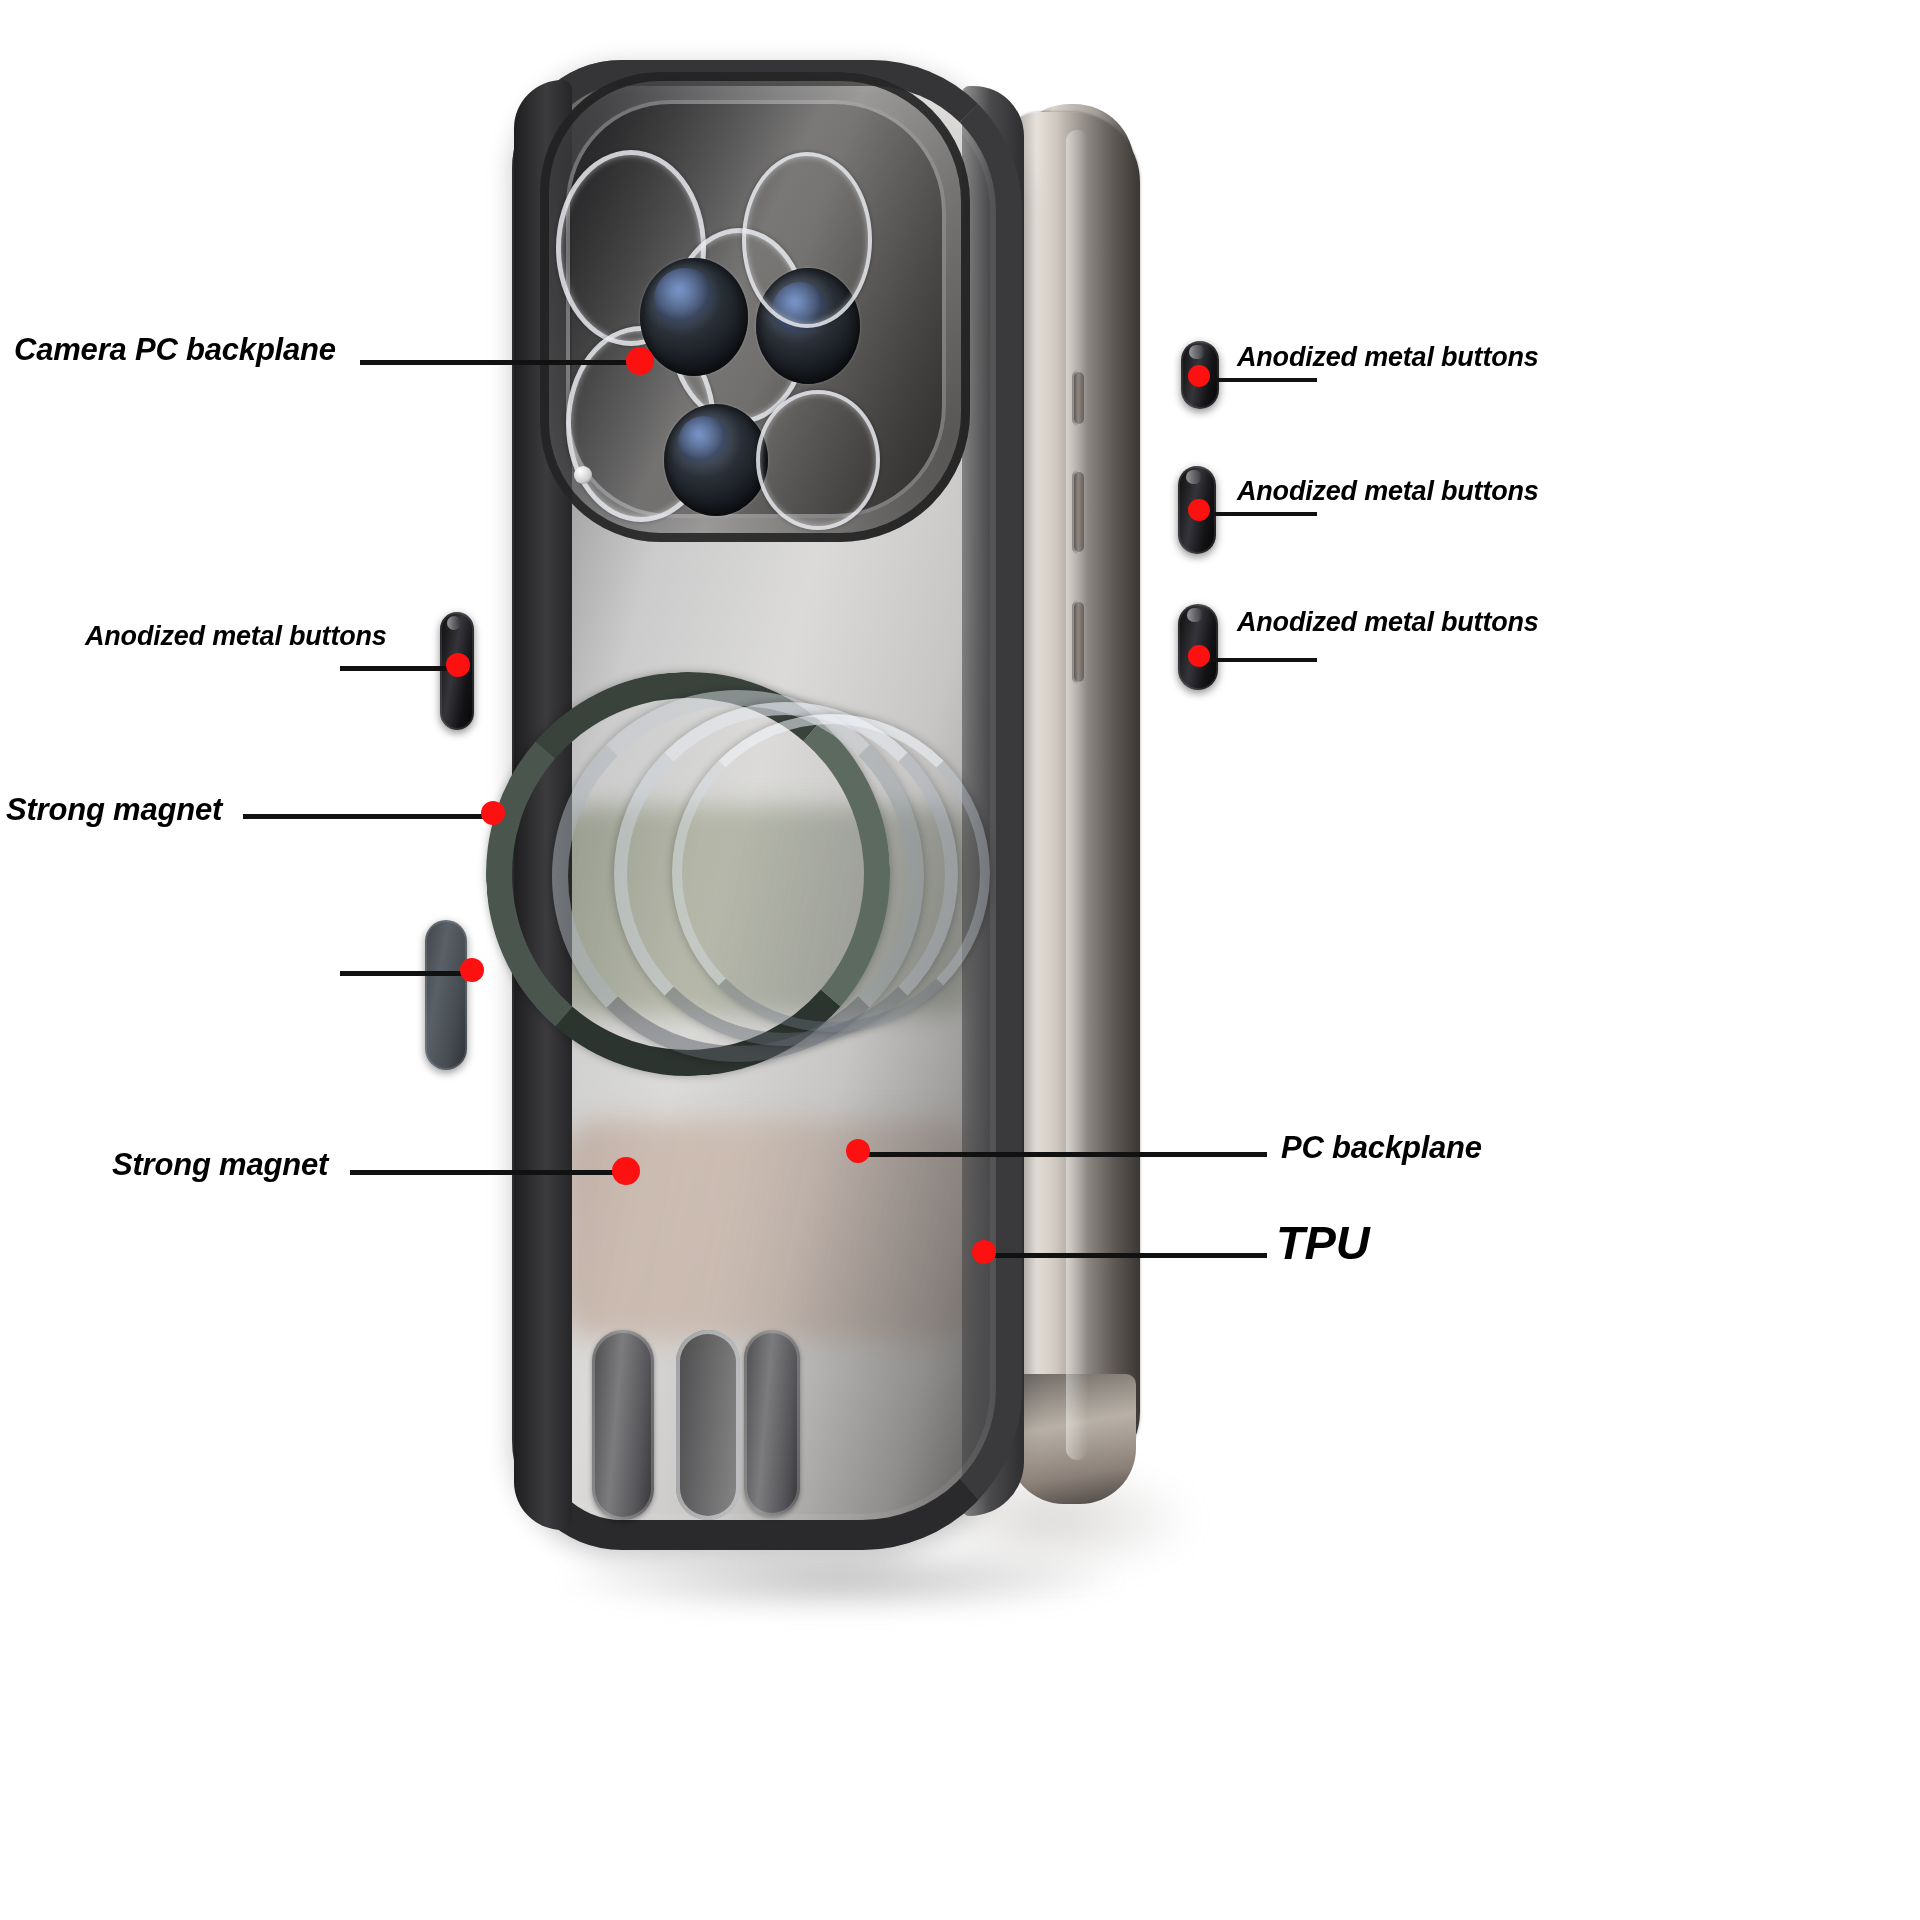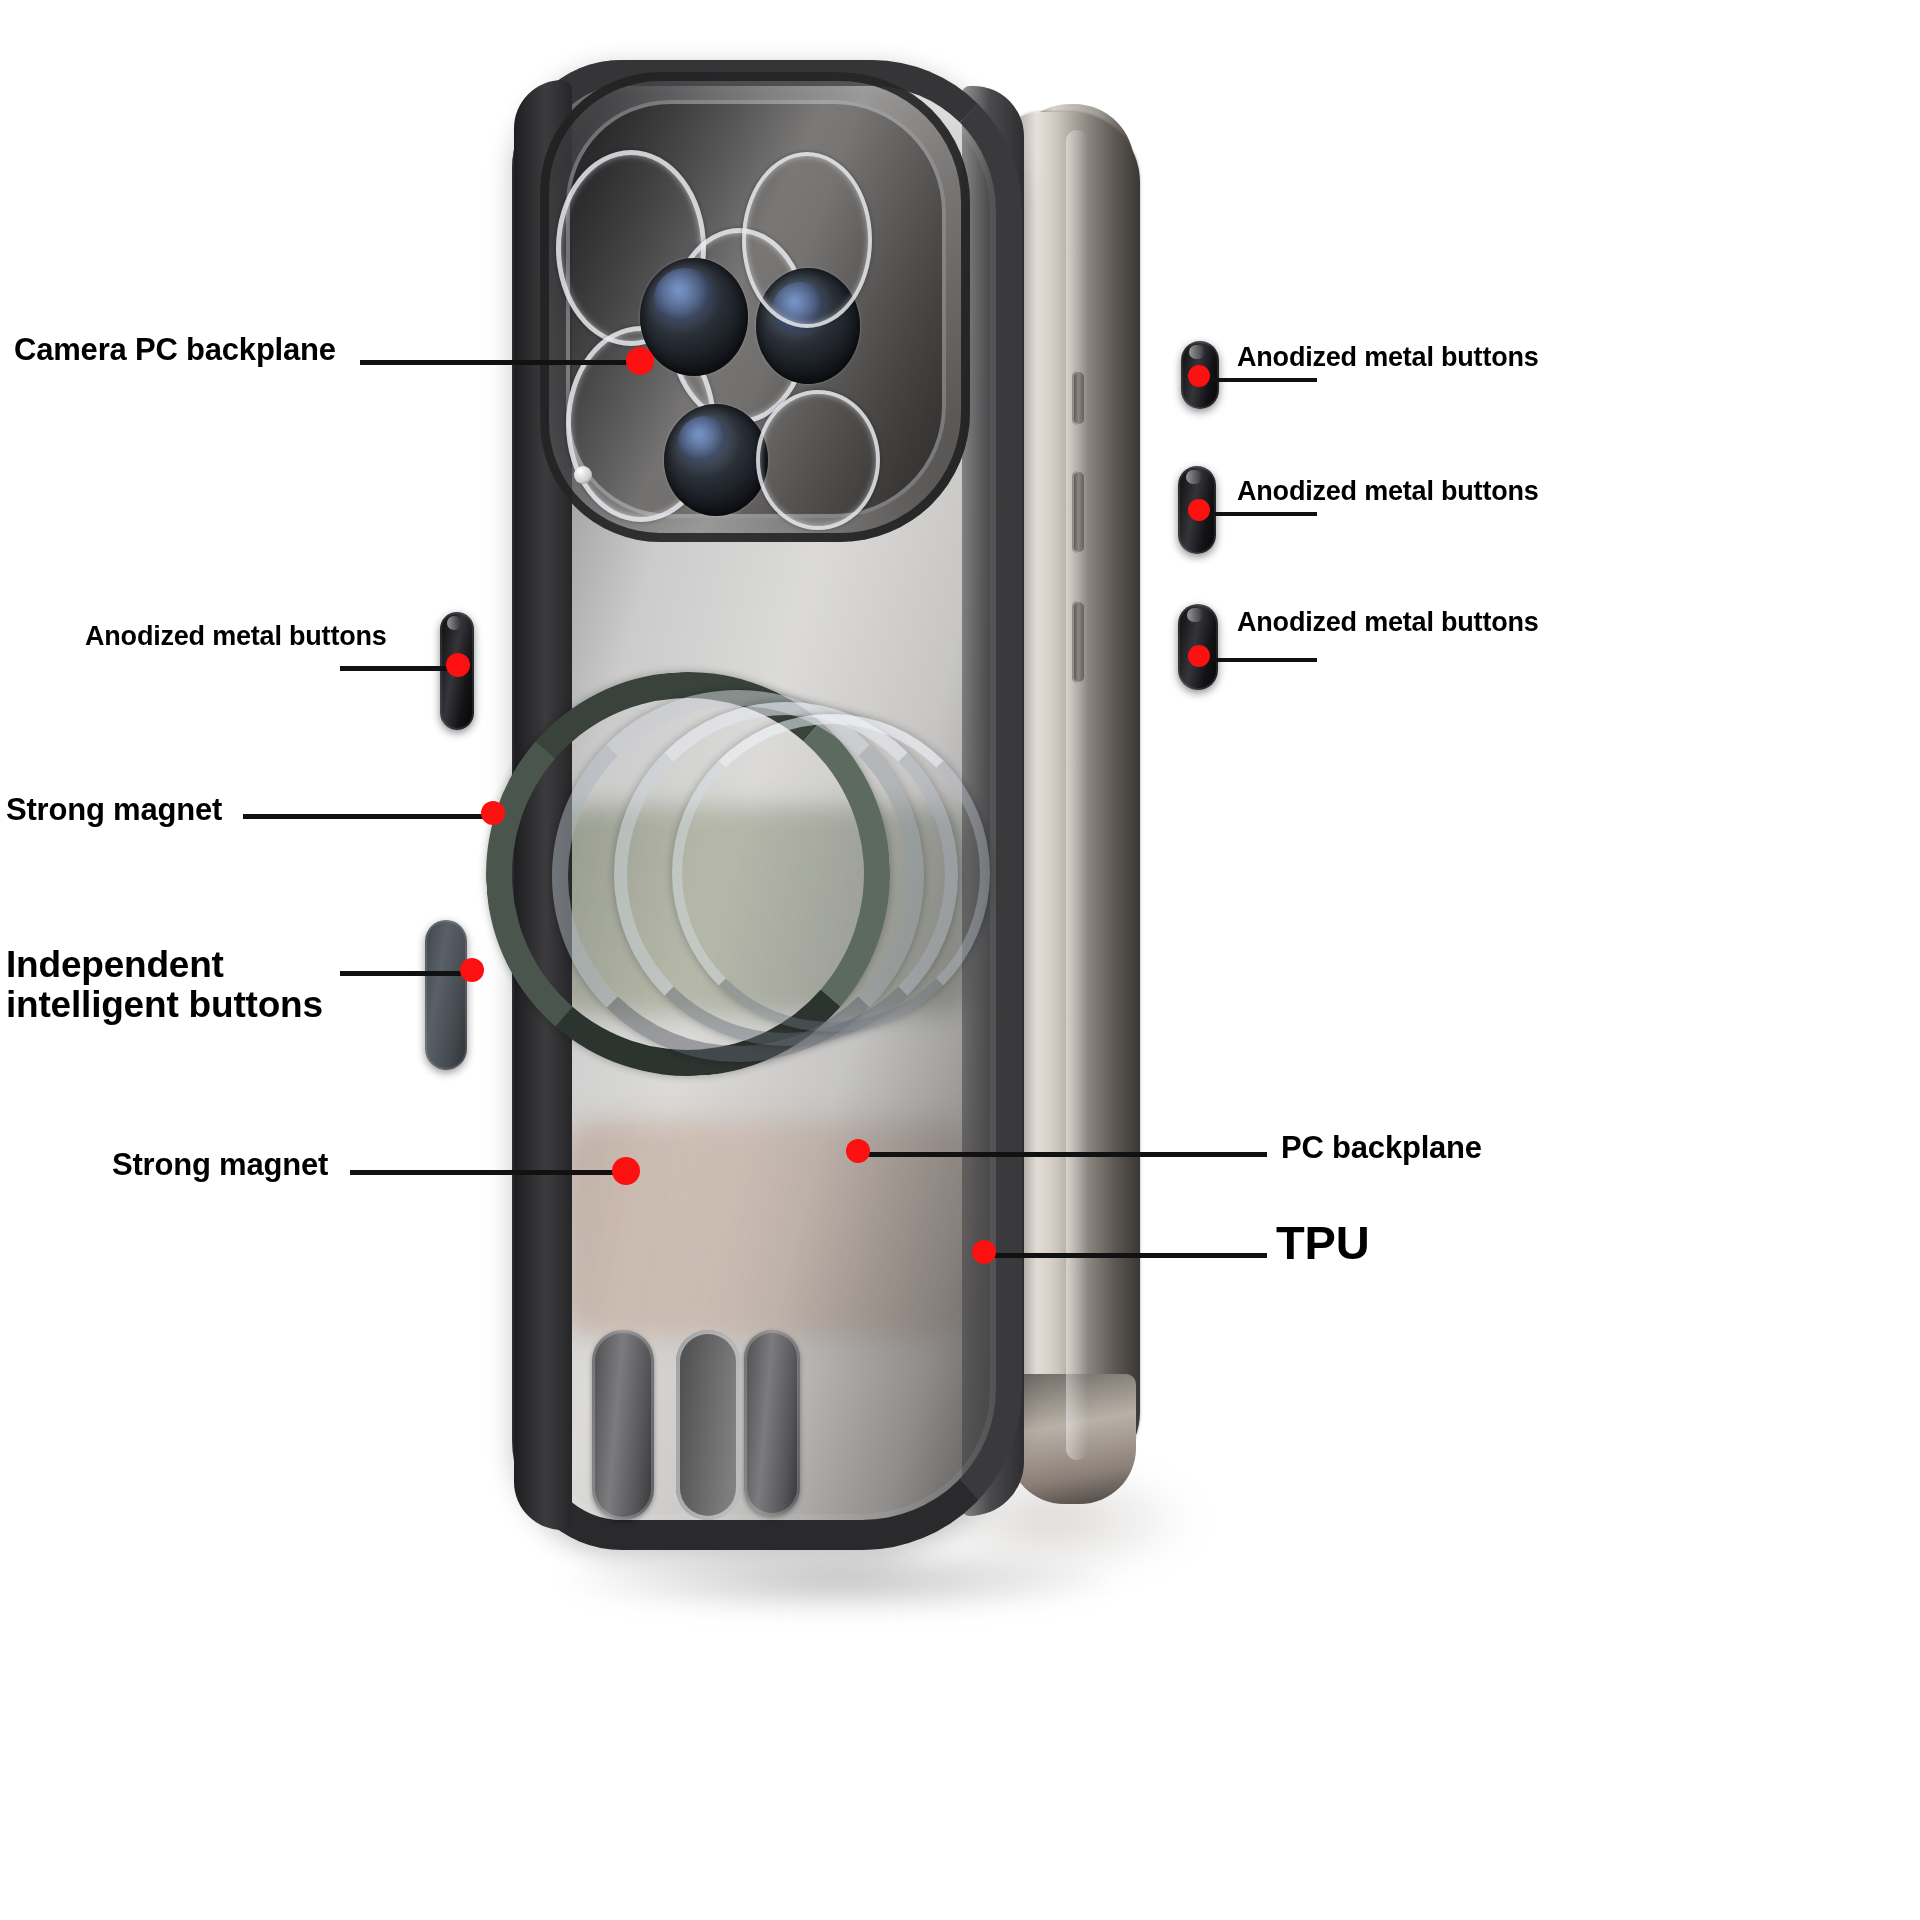--- a/index.html
+++ b/index.html
@@ -1,19 +1,19 @@
 <!DOCTYPE html>
 <html><head>
 <meta charset="utf-8">
 <style>
   * { margin:0; padding:0; box-sizing:border-box; }
   html,body { width:1920px; height:1920px; background:#ffffff;
               font-family:"Liberation Sans", sans-serif; overflow:hidden; }
 
-  #stage { position:relative; width:1752px; height:1920px; background:#fff; }
+  #stage { position:relative; width:1752px; height:1920px; background:#fff;font-style:italic; }
 
   
   .label { position:absolute; color:#000; font-weight:bold;
            letter-spacing:-0.2px; white-space:nowrap; line-height:1.08; }
   .label.two-line { white-space:normal; }
 
   
   .leader { position:absolute; background:#111; height:5px; }
   .leader.thin { height:4px; }
   .dot { position:absolute; background:#fd1010; border-radius:50%;
@@ -286,24 +286,20 @@
   <div class="dot" style="left:626px; top:347px;"></div>
 
   <div class="label" style="left:85px; top:622px; font-size:27px;">Anodized metal buttons</div>
   <div class="leader" style="left:340px; top:666px; width:118px;"></div>
   <div class="dot sm" style="left:446px; top:653px;"></div>
 
   <div class="label" style="left:6px; top:793px; font-size:31px;">Strong magnet</div>
   <div class="leader" style="left:243px; top:814px; width:254px;"></div>
   <div class="dot sm" style="left:481px; top:801px;"></div>
 
-  <div class="label two-line" style="left:6px; top:945px; font-size:37px; width:340px;">
-    <div>Independent</div>
-    <div>intelligent buttons</div>
-  </div>
   <div class="leader" style="left:340px; top:971px; width:130px;"></div>
   <div class="dot sm" style="left:460px; top:958px;"></div>
 
   <div class="label" style="left:112px; top:1148px; font-size:31px;">Strong magnet</div>
   <div class="leader" style="left:350px; top:1170px; width:272px;"></div>
   <div class="dot" style="left:612px; top:1157px;"></div>
 
   <div class="label" style="left:1237px; top:343px; font-size:27px;">Anodized metal buttons</div>
   <div class="leader thin" style="left:1207px; top:378px; width:110px;"></div>
   <div class="dot xs" style="left:1188px; top:365px;"></div>

